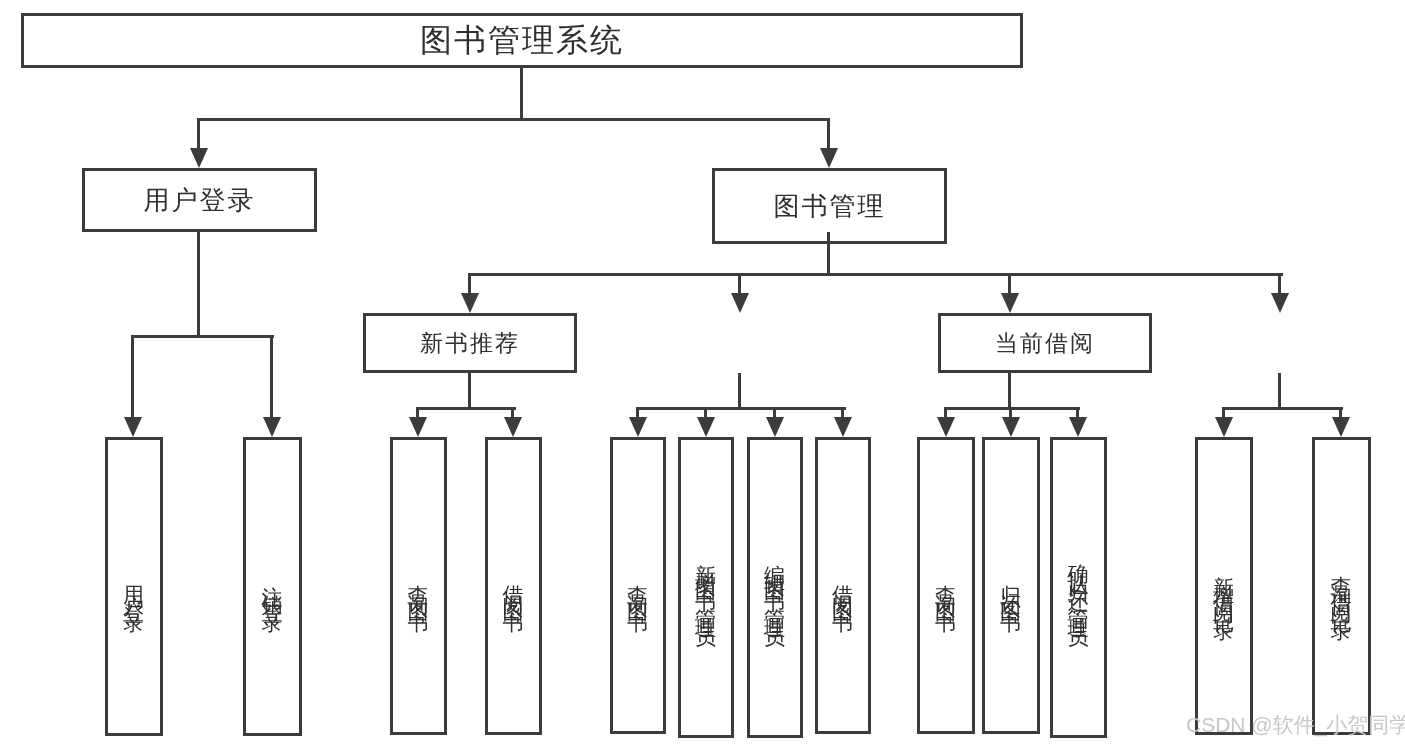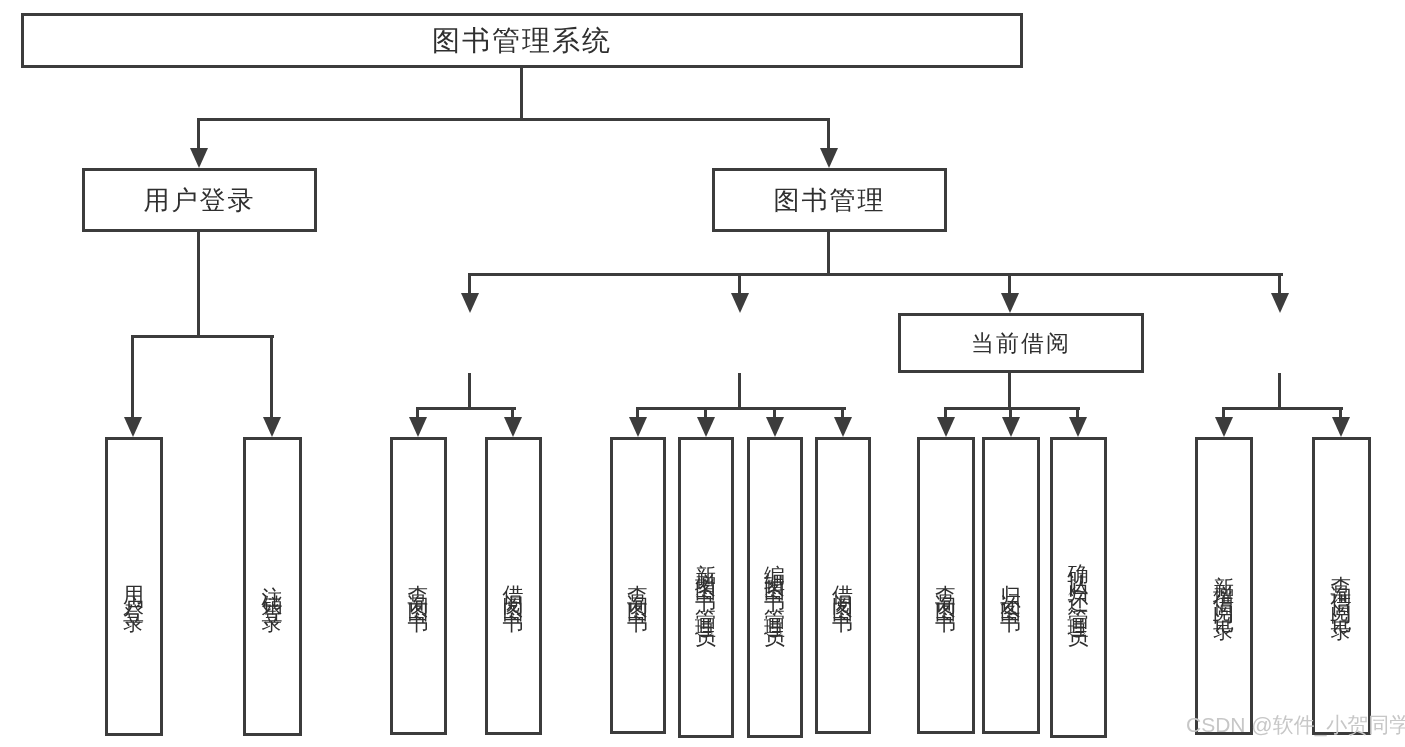--- a/index.html
+++ b/index.html
@@ -6,21 +6,21 @@
   .canvas{
     position:relative;width:1405px;height:747px;background:#ffffff;
     font-family:"Liberation Sans","DejaVu Sans",sans-serif;color:#2f2f2f;
     overflow:hidden;
   }
   .node{
     position:absolute;box-sizing:border-box;background:#ffffff;
     border:3px solid #3c3c3c;display:flex;align-items:center;justify-content:center;
     text-align:center;
   }
-  .h1t{font-size:28px;letter-spacing:2px;text-align:center;}
+  .h1t{font-size:32px;letter-spacing:2px;text-align:center;}
   .h2t{font-size:26px;letter-spacing:2px;}
   .h3t{font-size:23px;letter-spacing:2px;}
   .vnode{
     writing-mode:vertical-rl;
     font-size:21px;letter-spacing:9px;line-height:1;
     justify-content:center;align-items:center;
     padding:6px 0;
   }
   .hl,.vl{position:absolute;background:#3c3c3c;}
   .hl{height:3px;}
@@ -47,21 +47,21 @@
   <div class="vl" style="left:520px;top:68px;height:50px"></div>
   <div class="hl" style="left:197px;top:118px;width:633px"></div>
   <div class="vl" style="left:197px;top:118px;height:36px"></div>
   <div class="arr" style="left:190px;top:148px"></div>
   <div class="vl" style="left:827px;top:118px;height:36px"></div>
   <div class="arr" style="left:820px;top:148px"></div>
 
   <div class="node h2t" style="left:82px;top:168px;width:235px;height:64px">
     <span>用户登录</span>
   </div>
-  <div class="node h2t" style="left:712px;top:168px;width:235px;height:64px">
+  <div class="node h2t" style="left:712px;top:168px;width:235px;height:76px">
     <span>图书管理</span>
   </div>
 
   <div class="vl" style="left:197px;top:232px;height:103px"></div>
   <div class="hl" style="left:131px;top:335px;width:143px"></div>
   <div class="vl" style="left:131px;top:335px;height:86px"></div>
   <div class="arr" style="left:124px;top:417px"></div>
   <div class="vl" style="left:270px;top:335px;height:86px"></div>
   <div class="arr" style="left:263px;top:417px"></div>
 
@@ -69,21 +69,24 @@
   <div class="hl" style="left:468px;top:273px;width:815px"></div>
   <div class="vl" style="left:468px;top:276px;height:22px"></div>
   <div class="arr" style="left:461px;top:293px"></div>
   <div class="vl" style="left:738px;top:276px;height:22px"></div>
   <div class="arr" style="left:731px;top:293px"></div>
   <div class="vl" style="left:1008px;top:276px;height:22px"></div>
   <div class="arr" style="left:1001px;top:293px"></div>
   <div class="vl" style="left:1278px;top:276px;height:22px"></div>
   <div class="arr" style="left:1271px;top:293px"></div>
 
-  <div class="node h3t" style="left:898px;top:313px;width:246px;height:60px">
+  <div class="node h3t" style="left:363px;top:313px;width:214px;height:60px">
+    <span>新书推荐</span>
+  </div>
+  <div class="node h3t" style="left:938px;top:313px;width:214px;height:60px">
     <span>当前借阅</span>
   </div>
 
   <div class="vl" style="left:468px;top:373px;height:37px"></div>
   <div class="hl" style="left:416px;top:407px;width:100px"></div>
   <div class="vl" style="left:416px;top:410px;height:10px"></div>
   <div class="arr" style="left:409px;top:417px"></div>
   <div class="vl" style="left:511px;top:410px;height:10px"></div>
   <div class="arr" style="left:504px;top:417px"></div>
 

